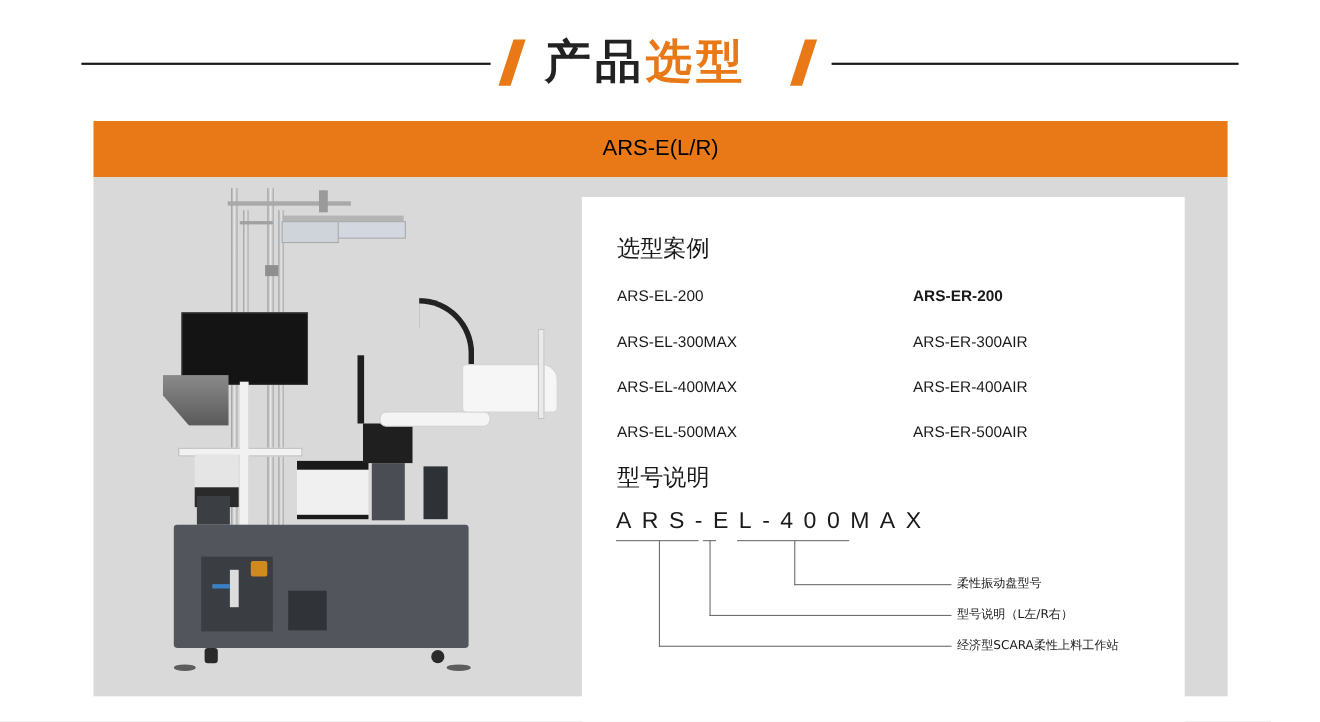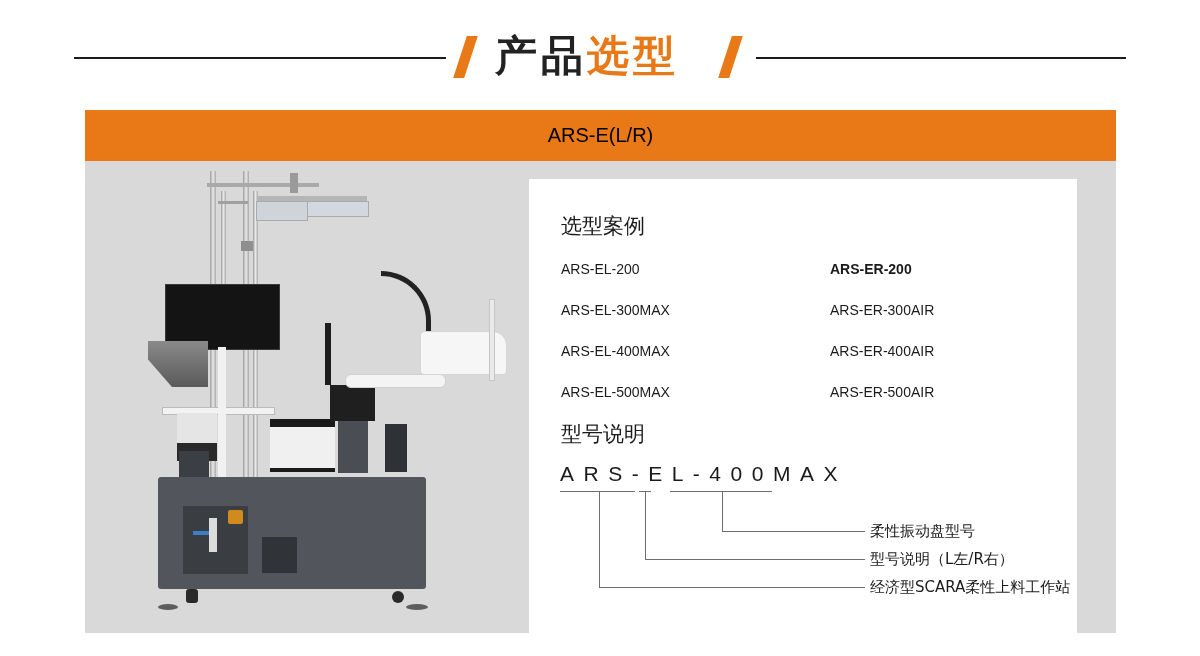--- a/index.html
+++ b/index.html
@@ -44,21 +44,21 @@
     }
     .case {
       position: absolute; font-size: 14px; color: #1a1a1a; line-height: 18px;
     }
     .code {
       position: absolute; left: 31px; top: 282px; font-size: 21px; letter-spacing: 9.5px;
       color: #1a1a1a; line-height: 26px;
     }
     .ln { position: absolute; background: #6e6e6e; }
     .desc {
-      position: absolute; left: 341px; font-size: 15px; color: #1a1a1a; line-height: 14px;
+      position: absolute; left: 341px; font-size: 11px; color: #1a1a1a; line-height: 14px;
       font-family: "DejaVu Sans", sans-serif;
     }
 
     
     .m { position: absolute; }
     .rod { background: linear-gradient(90deg,#9c9c9c,#e9e9e9,#a8a8a8); }
   </style>
 </head>
 <body>
 

